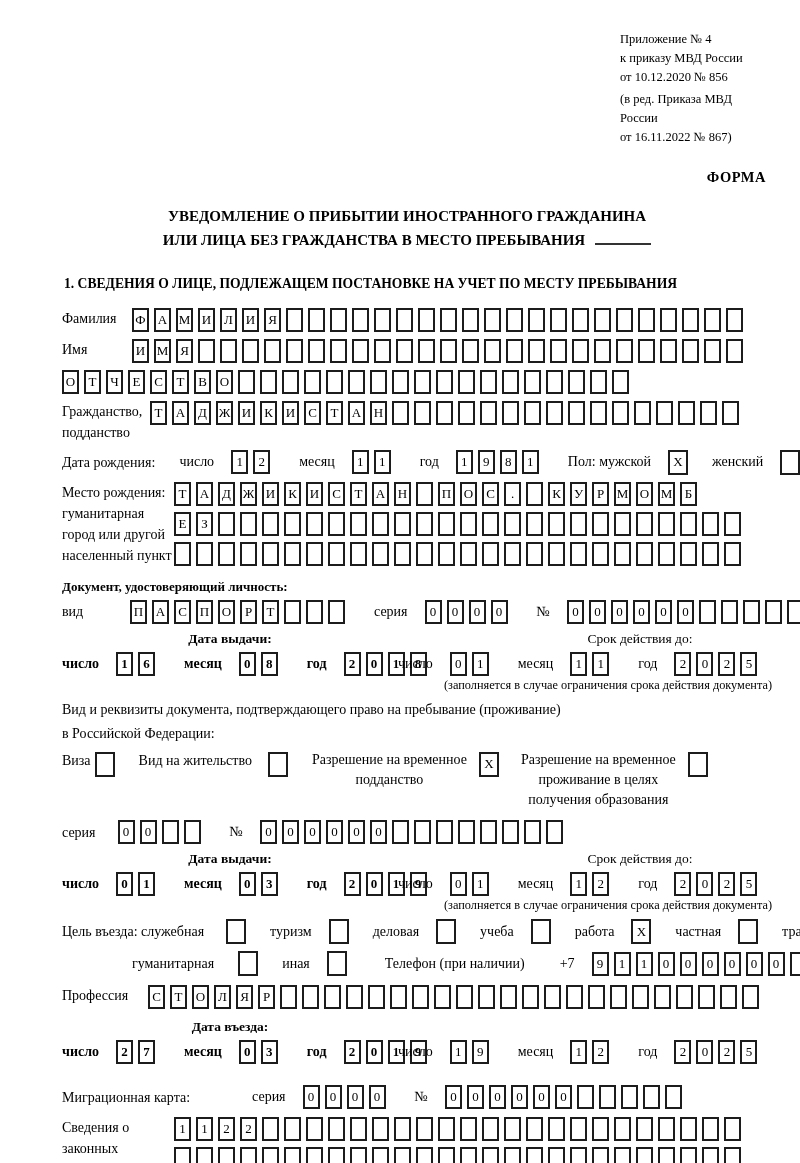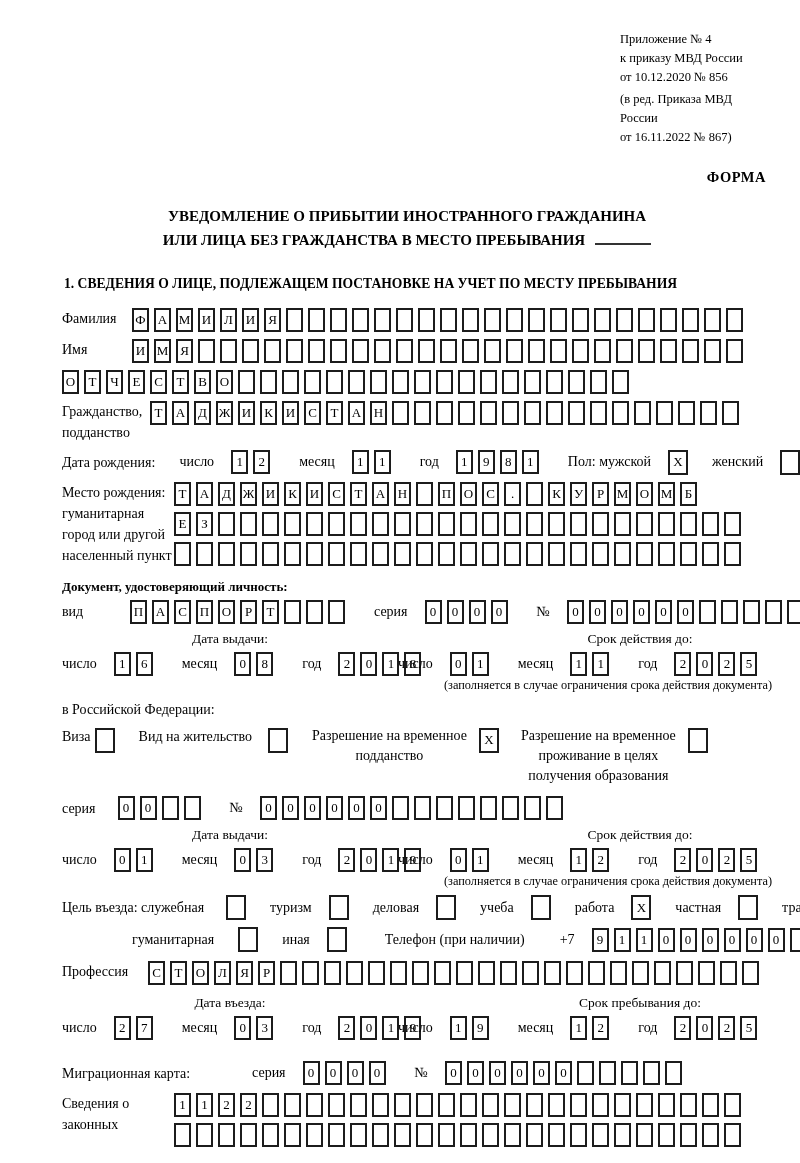--- a/index.html
+++ b/index.html
@@ -37,21 +37,21 @@
     border: 2px solid #1c1c1c; margin-right: 5px;
     display: inline-flex; align-items: center; justify-content: center;
     font-size: 13px; font-family: "Liberation Serif", serif;
   }
   .cb .cell { width: 20px; height: 25px; margin-right: 0; }
   .dl { margin: 0 5px 0 12px; flex-shrink: 0; }
   .dl0 { margin-left: 0; }
 
   
   .twocol { display: flex; margin-bottom: 2px; }
-  .col-l { width: 336px; flex-shrink: 0; }
+  .col-l { width: 336px; flex-shrink: 0; font-weight: bold; }
   .col-r { flex: 1; }
   .dhdr { text-align: center; font-size: 13.5px; margin-bottom: 3px; }
   .dhdr-l { margin-right: 110px; }
   .note-r { text-align: right; font-size: 12.3px; margin: 2px 0 6px 0; }
 
   
   .ckrow { display: flex; align-items: flex-start; margin: 6px 0 10px 0; }
   .ckitem { display: flex; align-items: flex-start; }
   .ck-text-c { text-align: center; font-size: 14px; line-height: 1.45; }
   .mt2 { margin-top: 2px; }
@@ -422,20 +422,21 @@
       <span class="cells">
           <span class="cell">2</span>
           <span class="cell">0</span>
           <span class="cell">2</span>
           <span class="cell">5</span>
         </span>
     </div>
   </div>
   <div class="note-r">(заполняется в случае ограничения срока действия документа)</div>
 
+  <div class="lbl mb2">Вид и реквизиты документа, подтверждающего право на пребывание (проживание)</div>
   <div class="lbl">в Российской Федерации:</div>
 
   <div class="ckrow">
     <div class="ckitem">
       <span class="lbl">Виза</span>
       <span class="cells cb mt2" style="margin-left:4px">
           <span class="cell"></span>
         </span>
     </div>
     <div class="ckitem" style="margin-left:24px">
@@ -622,21 +623,20 @@
         <span class="cell"></span>
         <span class="cell"></span>
         <span class="cell"></span>
         <span class="cell"></span>
         <span class="cell"></span>
       </div>
   </div>
 
   <div class="twocol" style="margin-top:10px">
     <div class="col-l dhdr dhdr-l">Дата въезда:</div>
-    <div class="col-r dhdr">Срок пребывания до:</div>
   </div>
   <div class="twocol">
     <div class="col-l inline">
       <span class="dl dl0">число</span>
       <span class="cells">
           <span class="cell">2</span>
           <span class="cell">7</span>
         </span>
       <span class="dl">месяц</span>
       <span class="cells">

